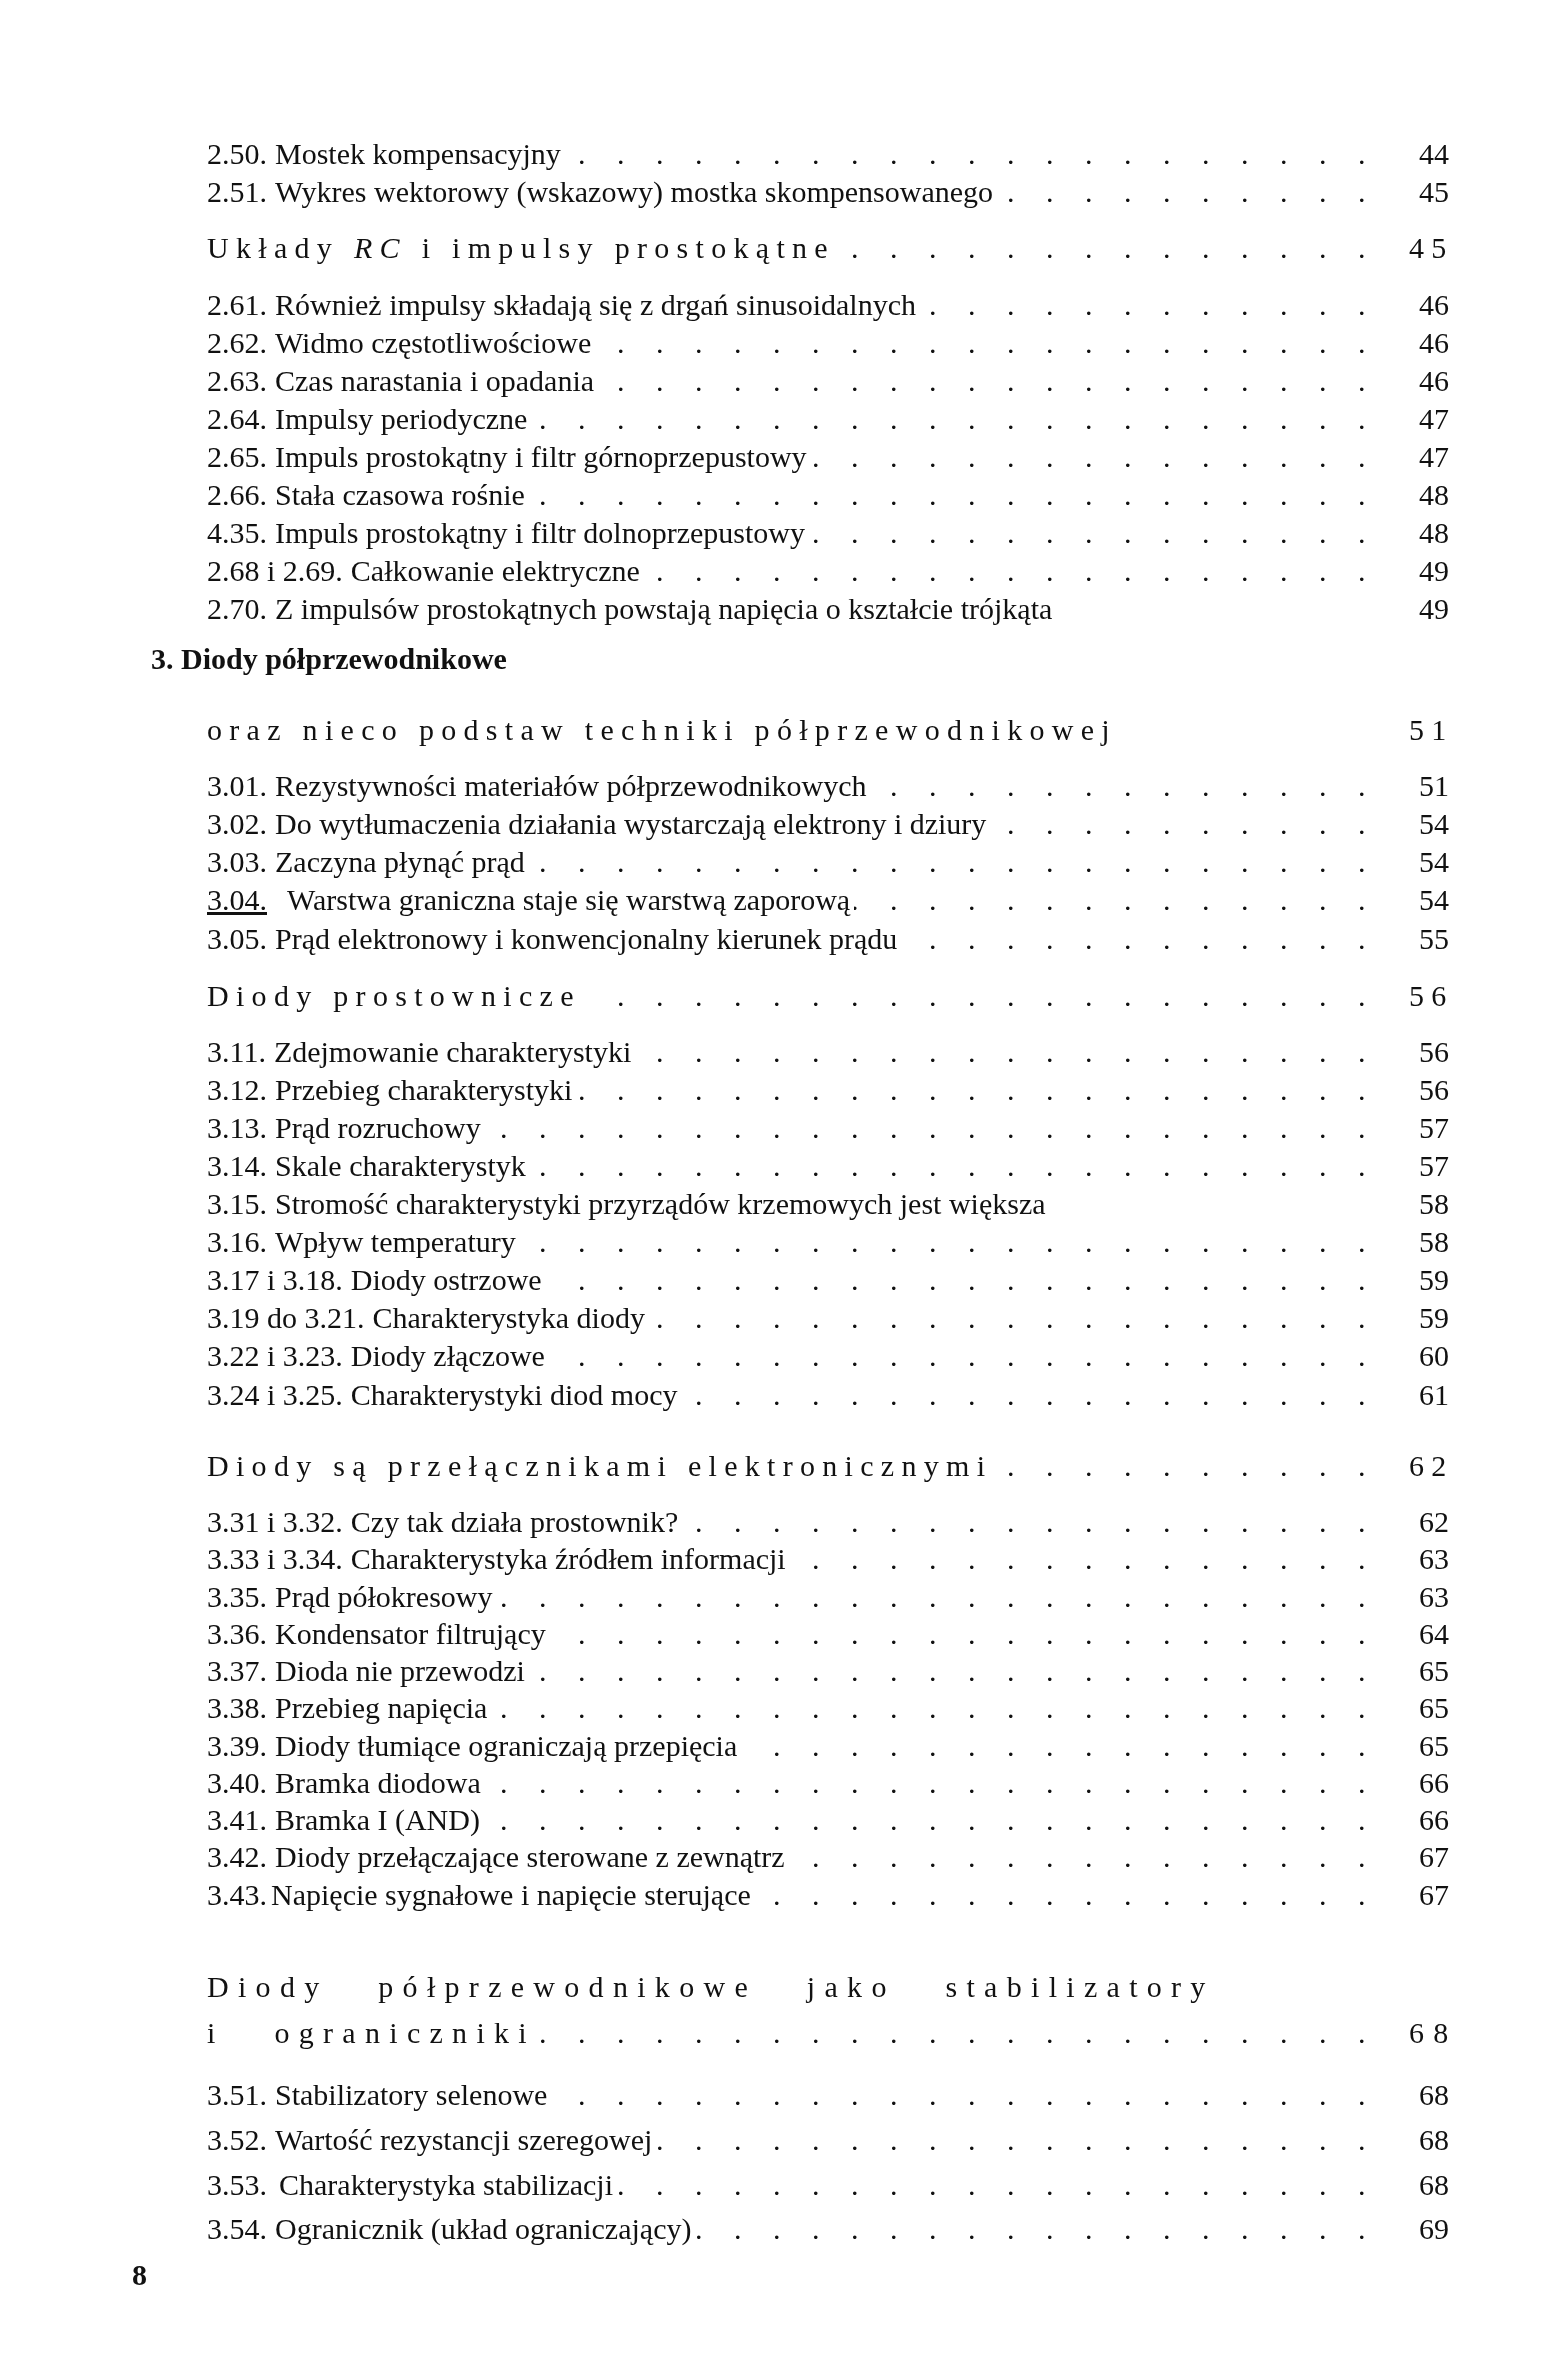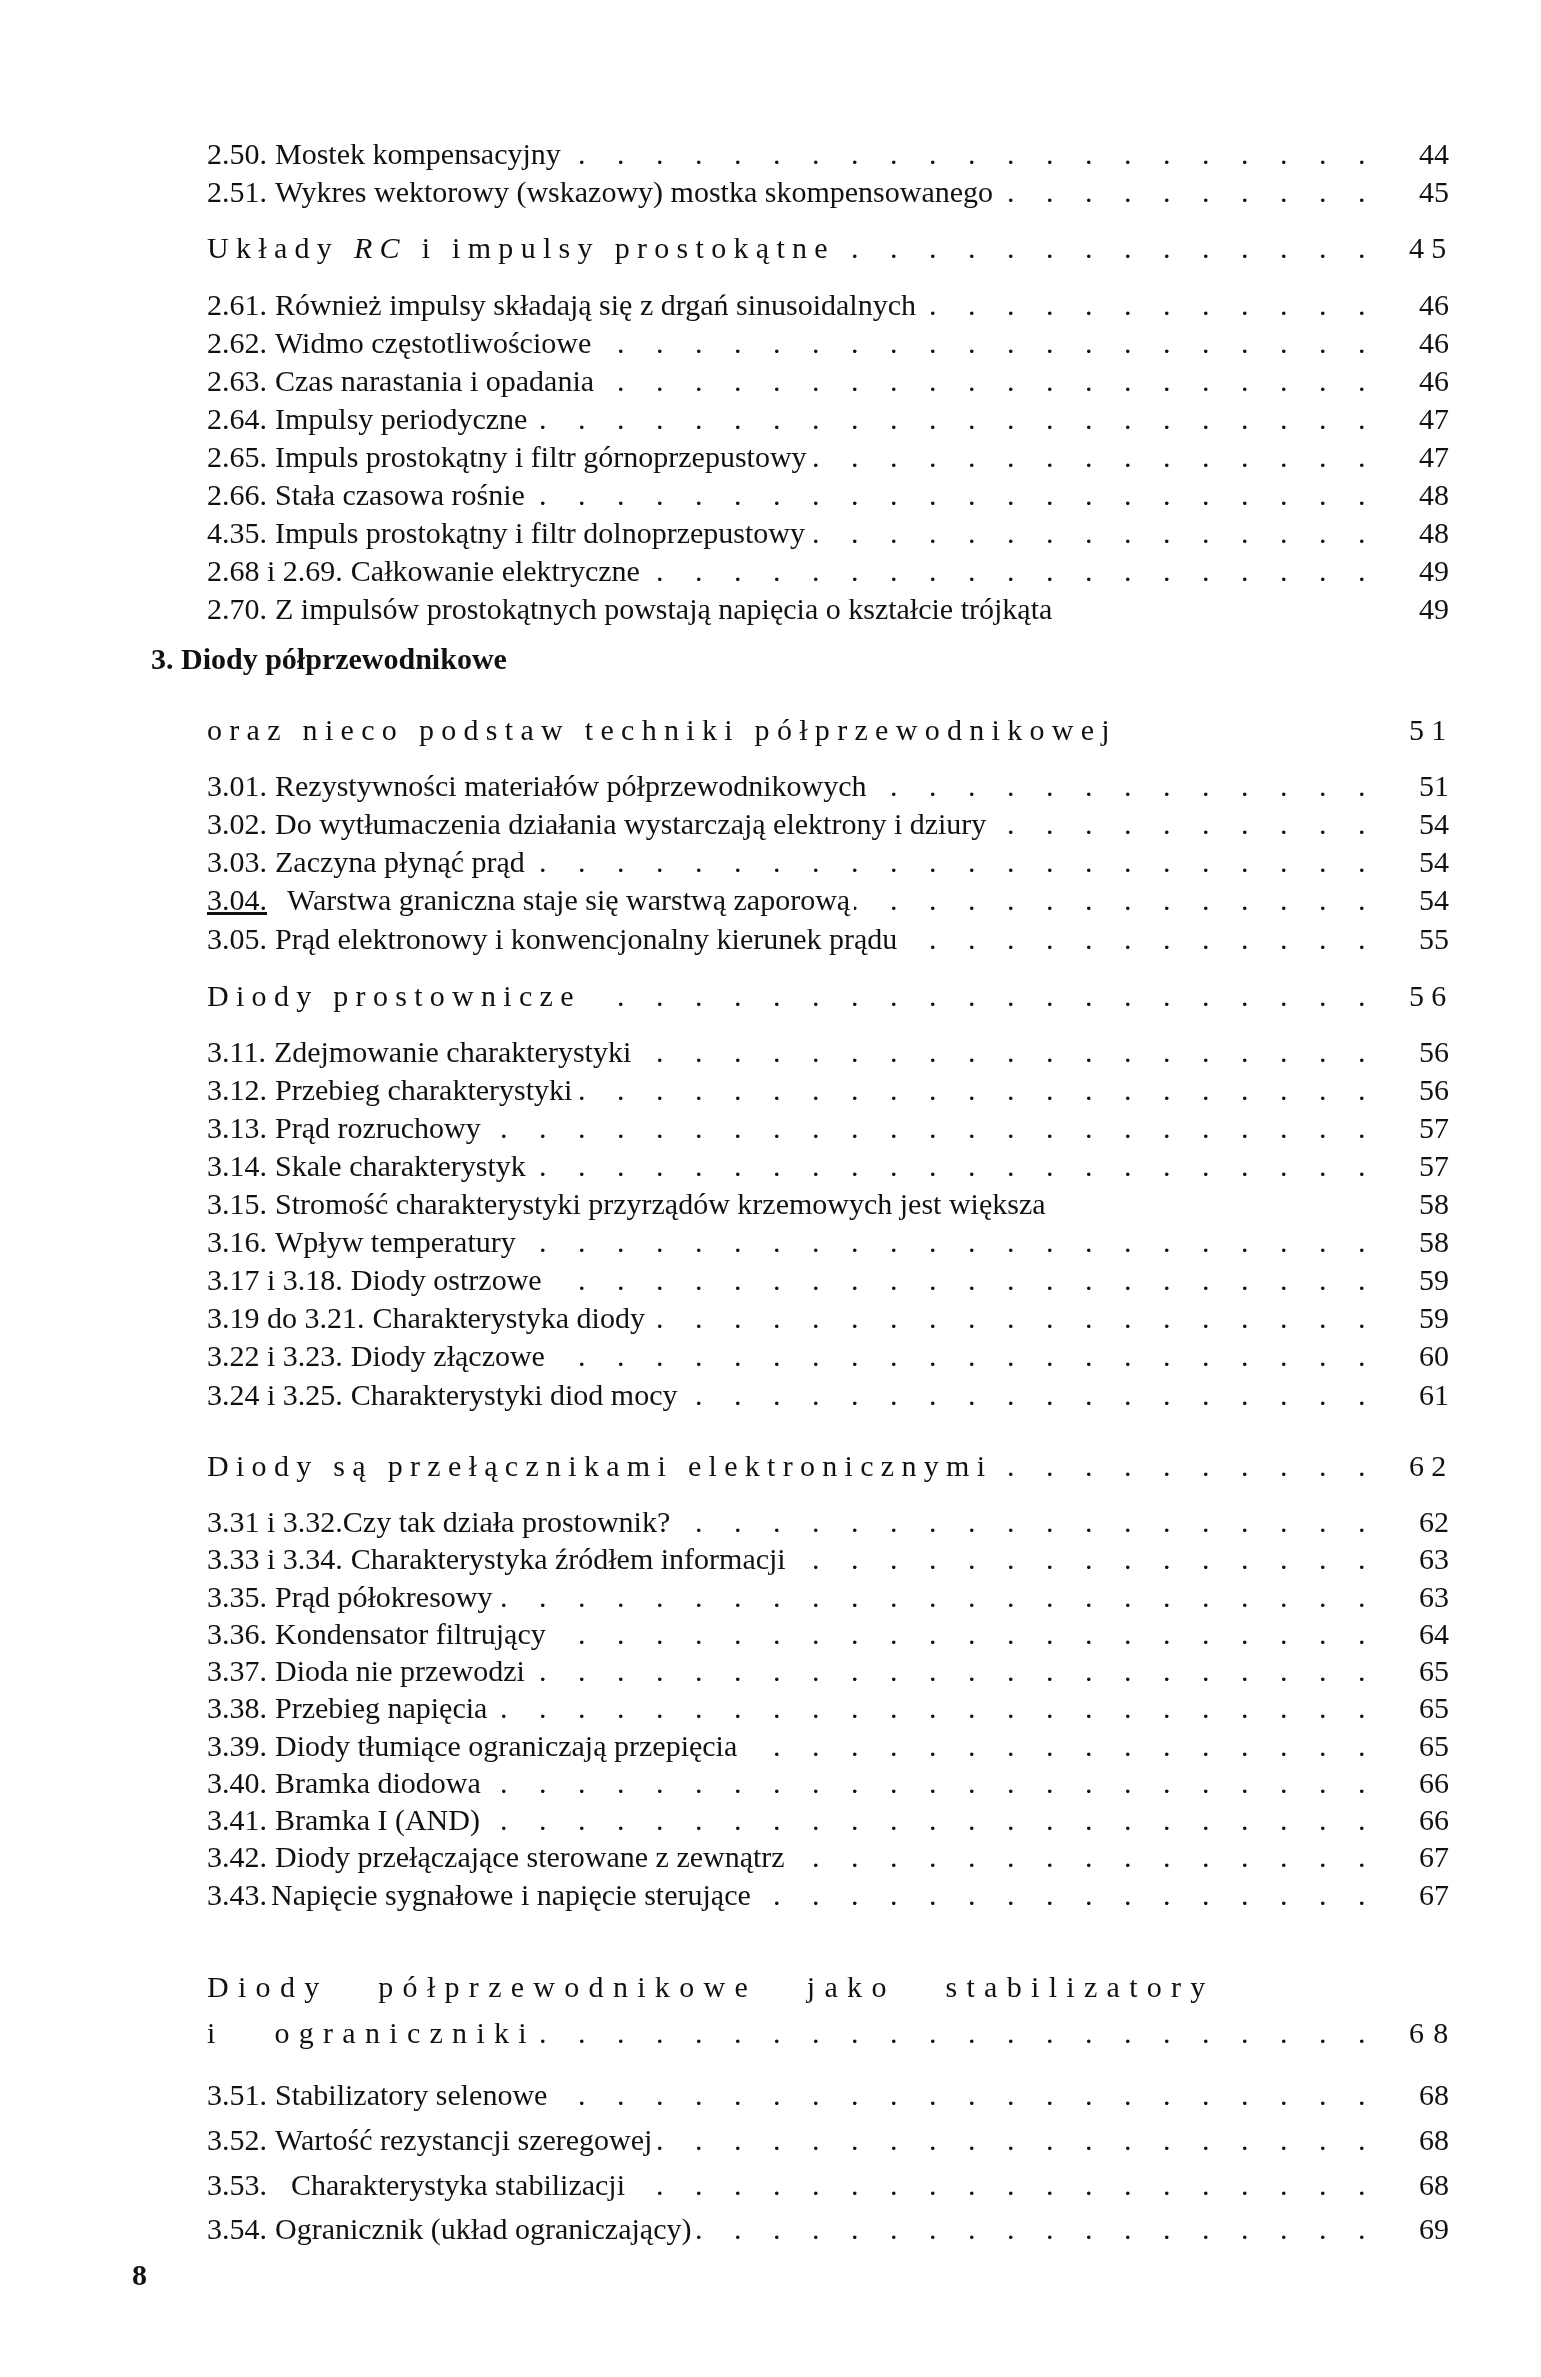--- a/index.html
+++ b/index.html
@@ -196,21 +196,21 @@
       <span class="leader"></span>
       <span class="page">60</span>
     </div>
     <div class="row" style="top: 1375px;">
       <span style="margin-right: 8px;">3.24 i 3.25.</span>
       <span class="title">Charakterystyki diod mocy</span>
       <span class="leader"></span>
       <span class="page">61</span>
     </div>
     <div class="row" style="top: 1502px;">
-      <span style="margin-right: 0;">3.31 i 3.32.</span>
+      <span style="margin-right: 8px;">3.31 i 3.32.</span>
       <span class="title">Czy tak działa prostownik?</span>
       <span class="leader"></span>
       <span class="page">62</span>
     </div>
     <div class="row" style="top: 1539px;">
       <span style="margin-right: 8px;">3.33 i 3.34.</span>
       <span class="title">Charakterystyka źródłem informacji</span>
       <span class="leader"></span>
       <span class="page">63</span>
     </div>
@@ -274,21 +274,21 @@
       <span class="leader"></span>
       <span class="page">68</span>
     </div>
     <div class="row" style="top: 2120px;">
       <span style="margin-right: 8px;">3.52.</span>
       <span class="title">Wartość rezystancji szeregowej</span>
       <span class="leader"></span>
       <span class="page">68</span>
     </div>
     <div class="row" style="top: 2165px;">
-      <span style="margin-right: 24px;">3.53.</span>
+      <span style="margin-right: 12px;">3.53.</span>
       <span class="title">Charakterystyka stabilizacji</span>
       <span class="leader"></span>
       <span class="page">68</span>
     </div>
     <div class="row" style="top: 2209px;">
       <span style="margin-right: 8px;">3.54.</span>
       <span class="title">Ogranicznik (układ ograniczający)</span>
       <span class="leader"></span>
       <span class="page">69</span>
     </div>

